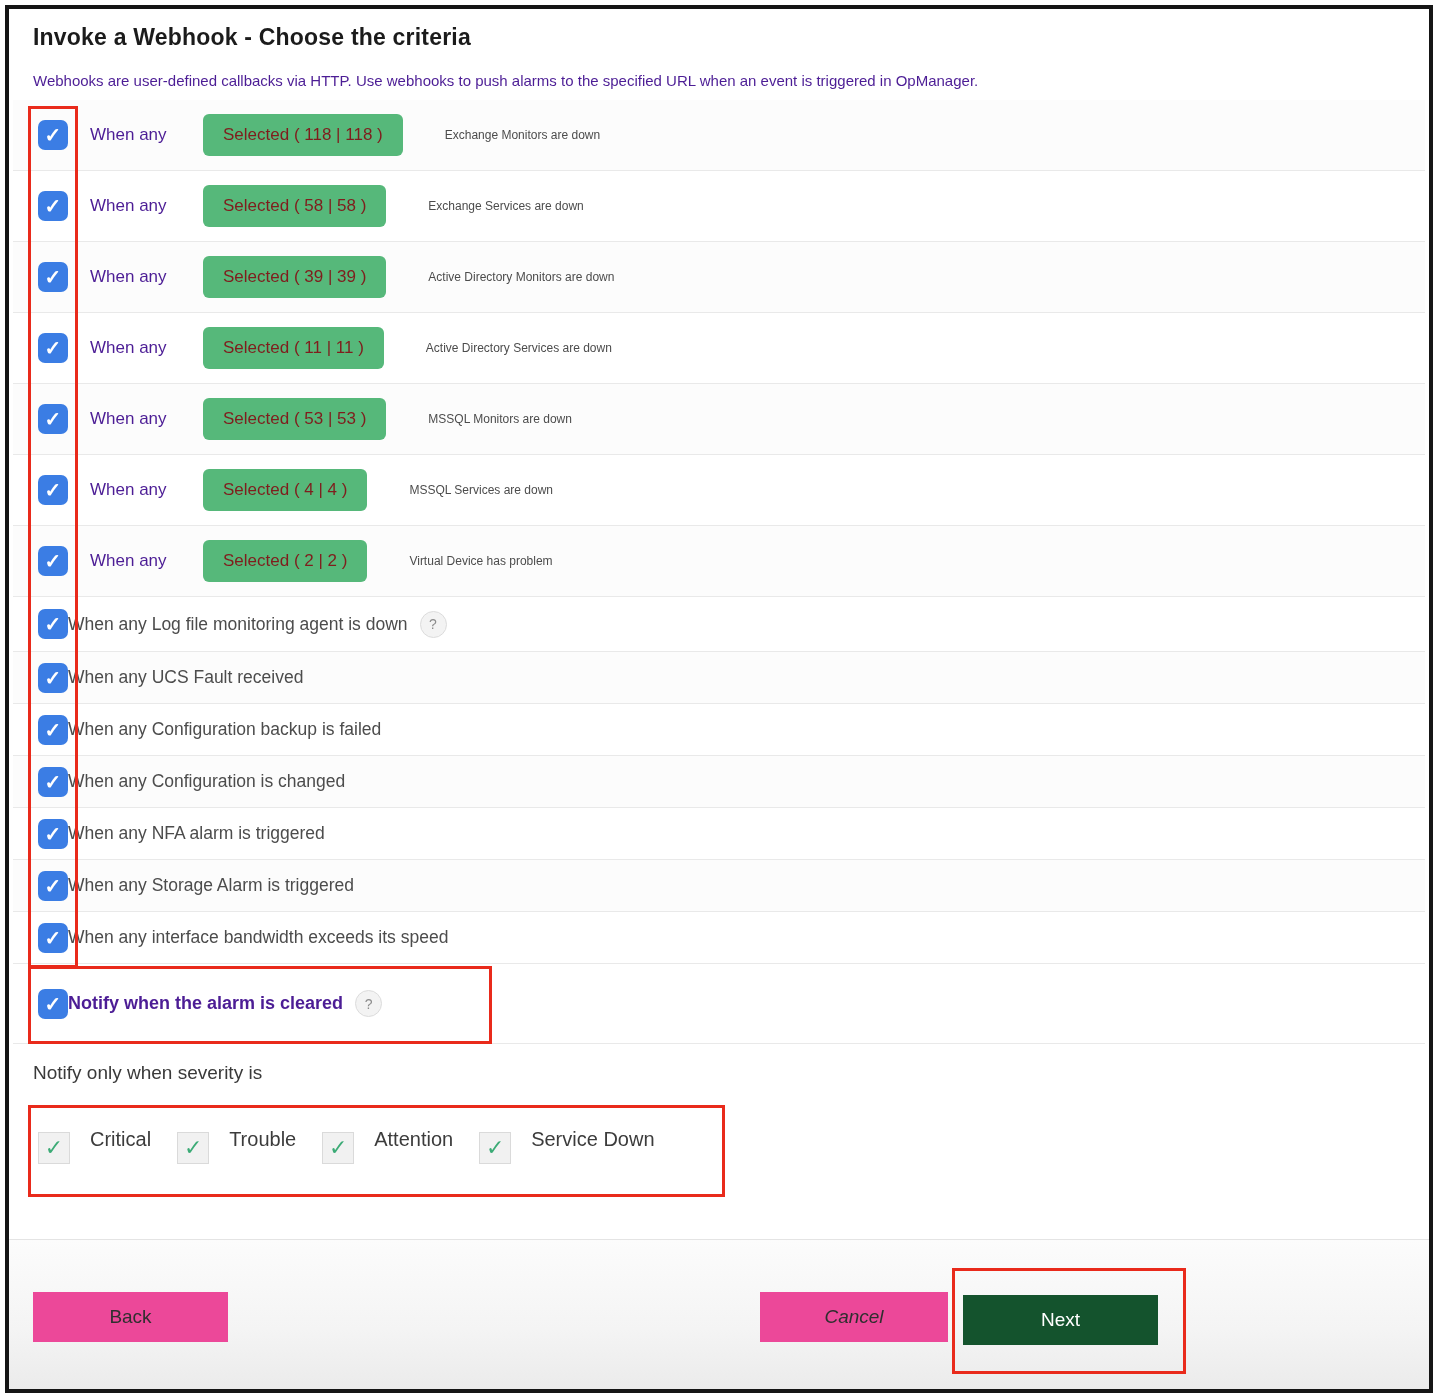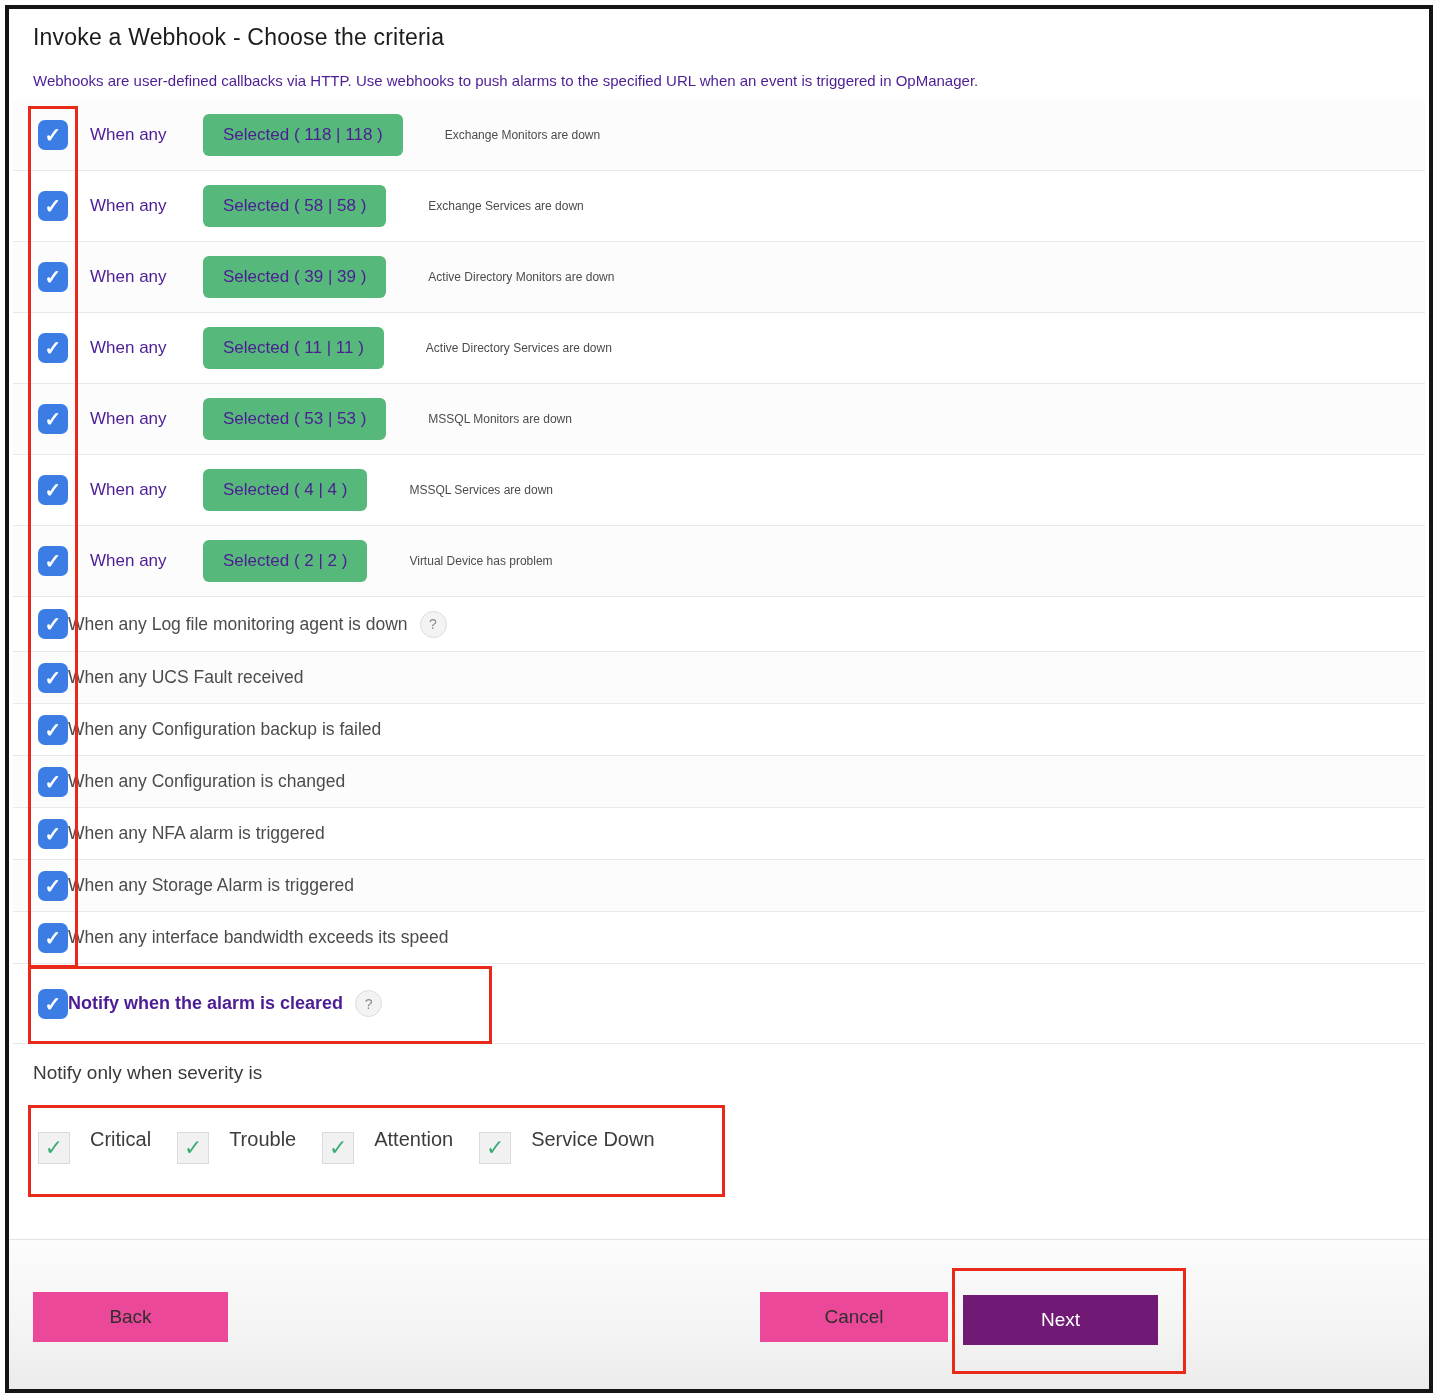--- a/index.html
+++ b/index.html
@@ -1,37 +1,37 @@
 <!DOCTYPE html>
 <html><head>
 <meta charset="utf-8">
 <style>
   * { margin:0; padding:0; box-sizing:border-box; }
   html,body { background:#ffffff; }
   body { font-family:"Liberation Sans", sans-serif; }
   .page { position:relative; width:1438px; height:1398px; background:#fff; overflow:hidden; }
   .frame { position:absolute; left:5px; top:5px; right:5px; bottom:5px; border:4px solid #151515; background:#fff; }
 
-  .title { position:absolute; left:33px; top:24px; font-size:23px; font-weight:normal; color:#1b1b1b; letter-spacing:.2px; }
+  .title { position:absolute; left:33px; top:24px; font-size:23px; font-weight:bold; color:#1b1b1b; letter-spacing:.2px; }
   .subtitle { position:absolute; left:33px; top:72px; font-size:15px; color:#4c1d95; }
 
   .rows { position:absolute; left:13px; right:13px; top:100px; }
   .row { display:flex; align-items:center; border-bottom:1px solid #e9e9e9; padding-left:25px; background:#fff; }
   .row:nth-child(odd) { background:#fcfcfc; }
   .row.tall { height:71px; }
   .row.med { height:55px; }
   .row.short { height:52px; }
   .row.cleared { height:80px; background:#fff; }
 
   .cb { width:30px; height:30px; border-radius:7px; background:#3b7de4; flex:0 0 30px;
         display:flex; align-items:center; justify-content:center; cursor:pointer; }
   .cb .tick { color:#fff; font-size:20px; font-weight:bold; line-height:1; }
 
   .prefix { margin-left:22px; width:113px; font-size:17px; color:#4c1d95; flex:0 0 113px; }
-  .selbtn { height:42px; border:none; border-radius:6px; background:#56b87a; color:#4c1d95;
+  .selbtn { height:42px; border:none; border-radius:6px; background:#56b87a; color:#7f1d1d;
             font-family:"Liberation Sans", sans-serif; font-size:17px; padding:0 20px; cursor:pointer; }
   .suffix { margin-left:42px; font-size:12px; color:#4c4c4c; }
   .plain-label { font-size:17.5px; color:#4c4c4c; }
   .orange { color:#4c1d95; font-weight:bold; font-size:18px; }
 
   .help { width:27px; height:27px; border-radius:50%; background:#f3f3f3; border:1px solid #dcdcdc;
           color:#8c8c8c; font-size:14px; display:inline-flex; align-items:center; justify-content:center;
           margin-left:12px; cursor:pointer; flex:0 0 27px; }
 
   .severity-label { position:absolute; left:33px; top:1062px; font-size:19px; color:#3a3a3a; }
@@ -41,22 +41,22 @@
   .sev-cb .tick { color:#3cab76; font-size:22px; line-height:1; }
   .sev-label { font-size:20px; color:#3c3c3c; margin:0 26px 16px 20px; }
 
   .footer-band { position:absolute; left:9px; right:9px; top:1239px; bottom:9px;
                  background:linear-gradient(180deg,#fcfcfc 0%,#f4f4f4 60%,#ebebeb 100%);
                  border-top:1px solid #e4e4e4; }
   .btn { position:absolute; height:50px; display:flex; align-items:center; justify-content:center;
          font-family:"Liberation Sans", sans-serif; font-size:19px; cursor:pointer; border:none; }
   .btn-gray { background:#ec4899; color:#2f2f2f; }
   .btn-back { left:33px; top:1292px; width:195px; }
-  .btn-cancel { left:760px; top:1292px; width:188px; }
-  .btn-next { left:963px; top:1295px; width:195px; background:#701a75; color:#fff; }
+  .btn-cancel { left:760px; top:1292px; width:188px;font-style:italic; }
+  .btn-next { left:963px; top:1295px; width:195px; background:#14532d; color:#fff; }
 
   .annot { position:absolute; border:3px solid #e92a1b; pointer-events:none; z-index:10; }
   .annot-col { left:28px; top:106px; width:50px; height:862px; }
   .annot-cleared { left:28px; top:966px; width:464px; height:78px; }
   .annot-severity { left:28px; top:1105px; width:697px; height:92px; }
   .annot-next { left:952px; top:1268px; width:234px; height:106px; }
 </style>
 </head>
 <body>
 

